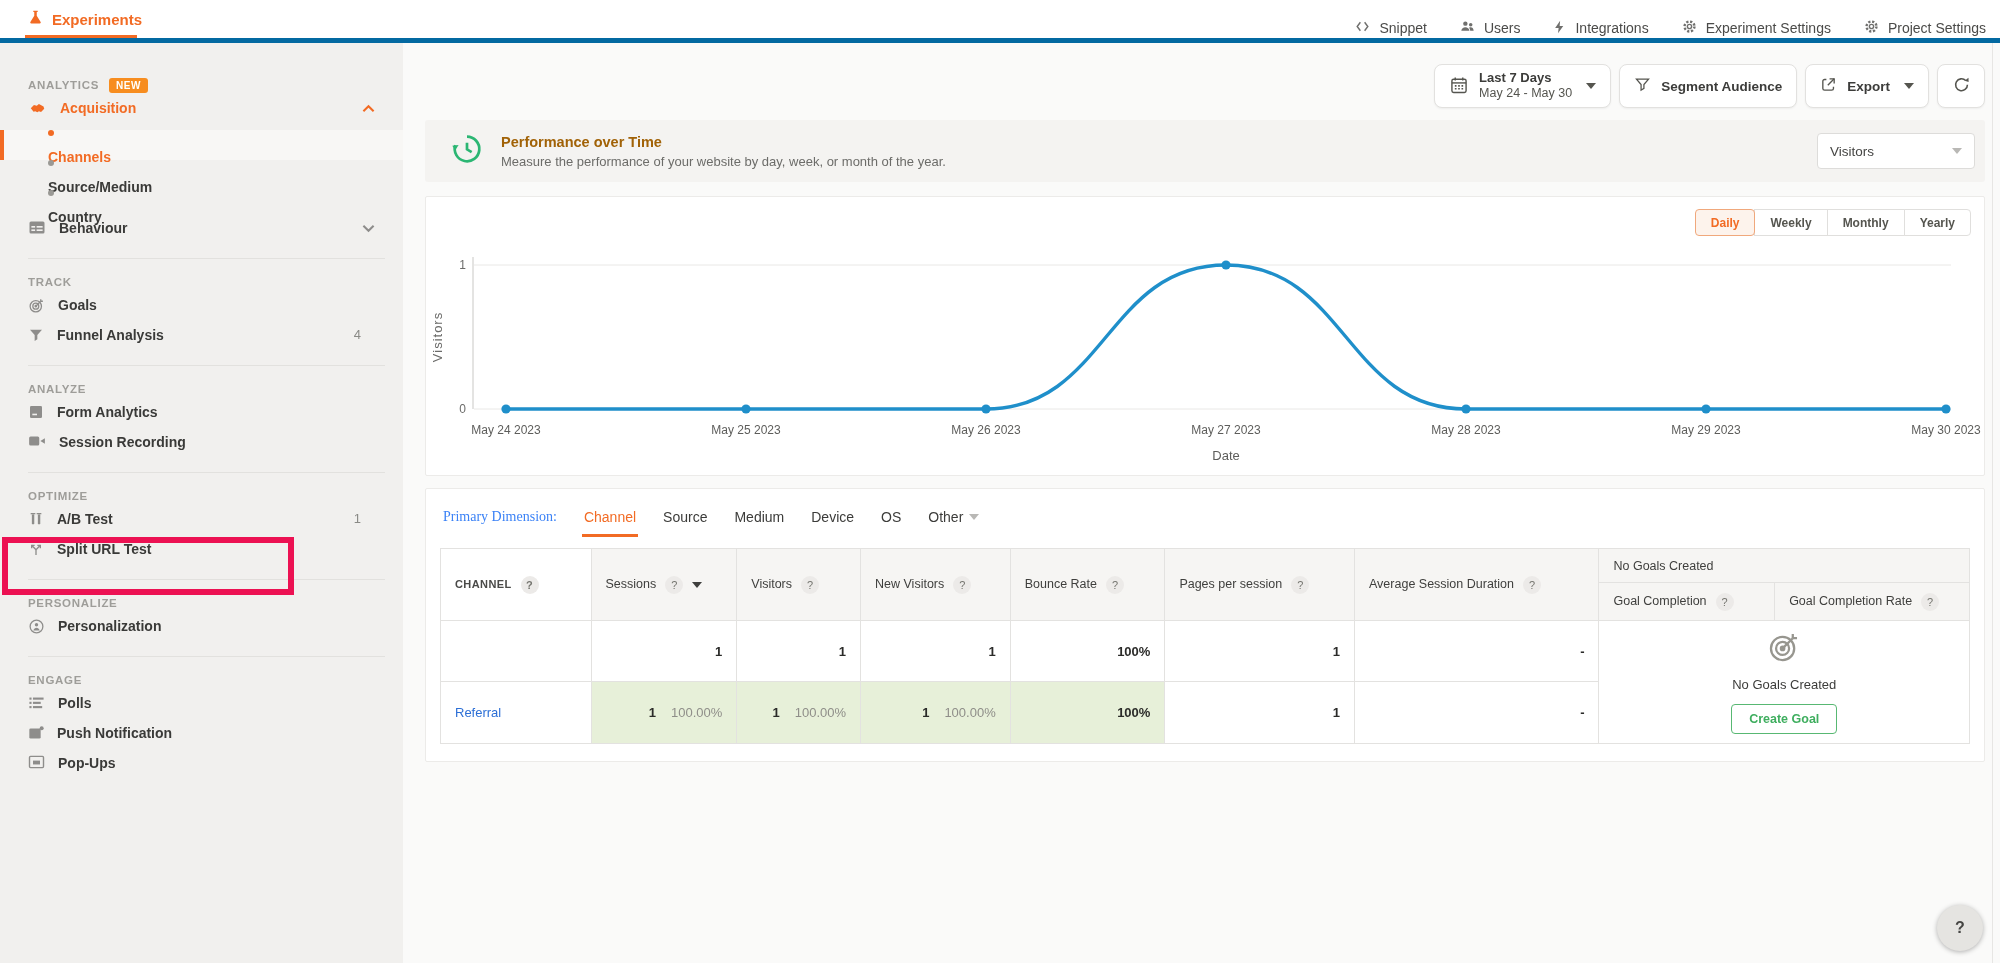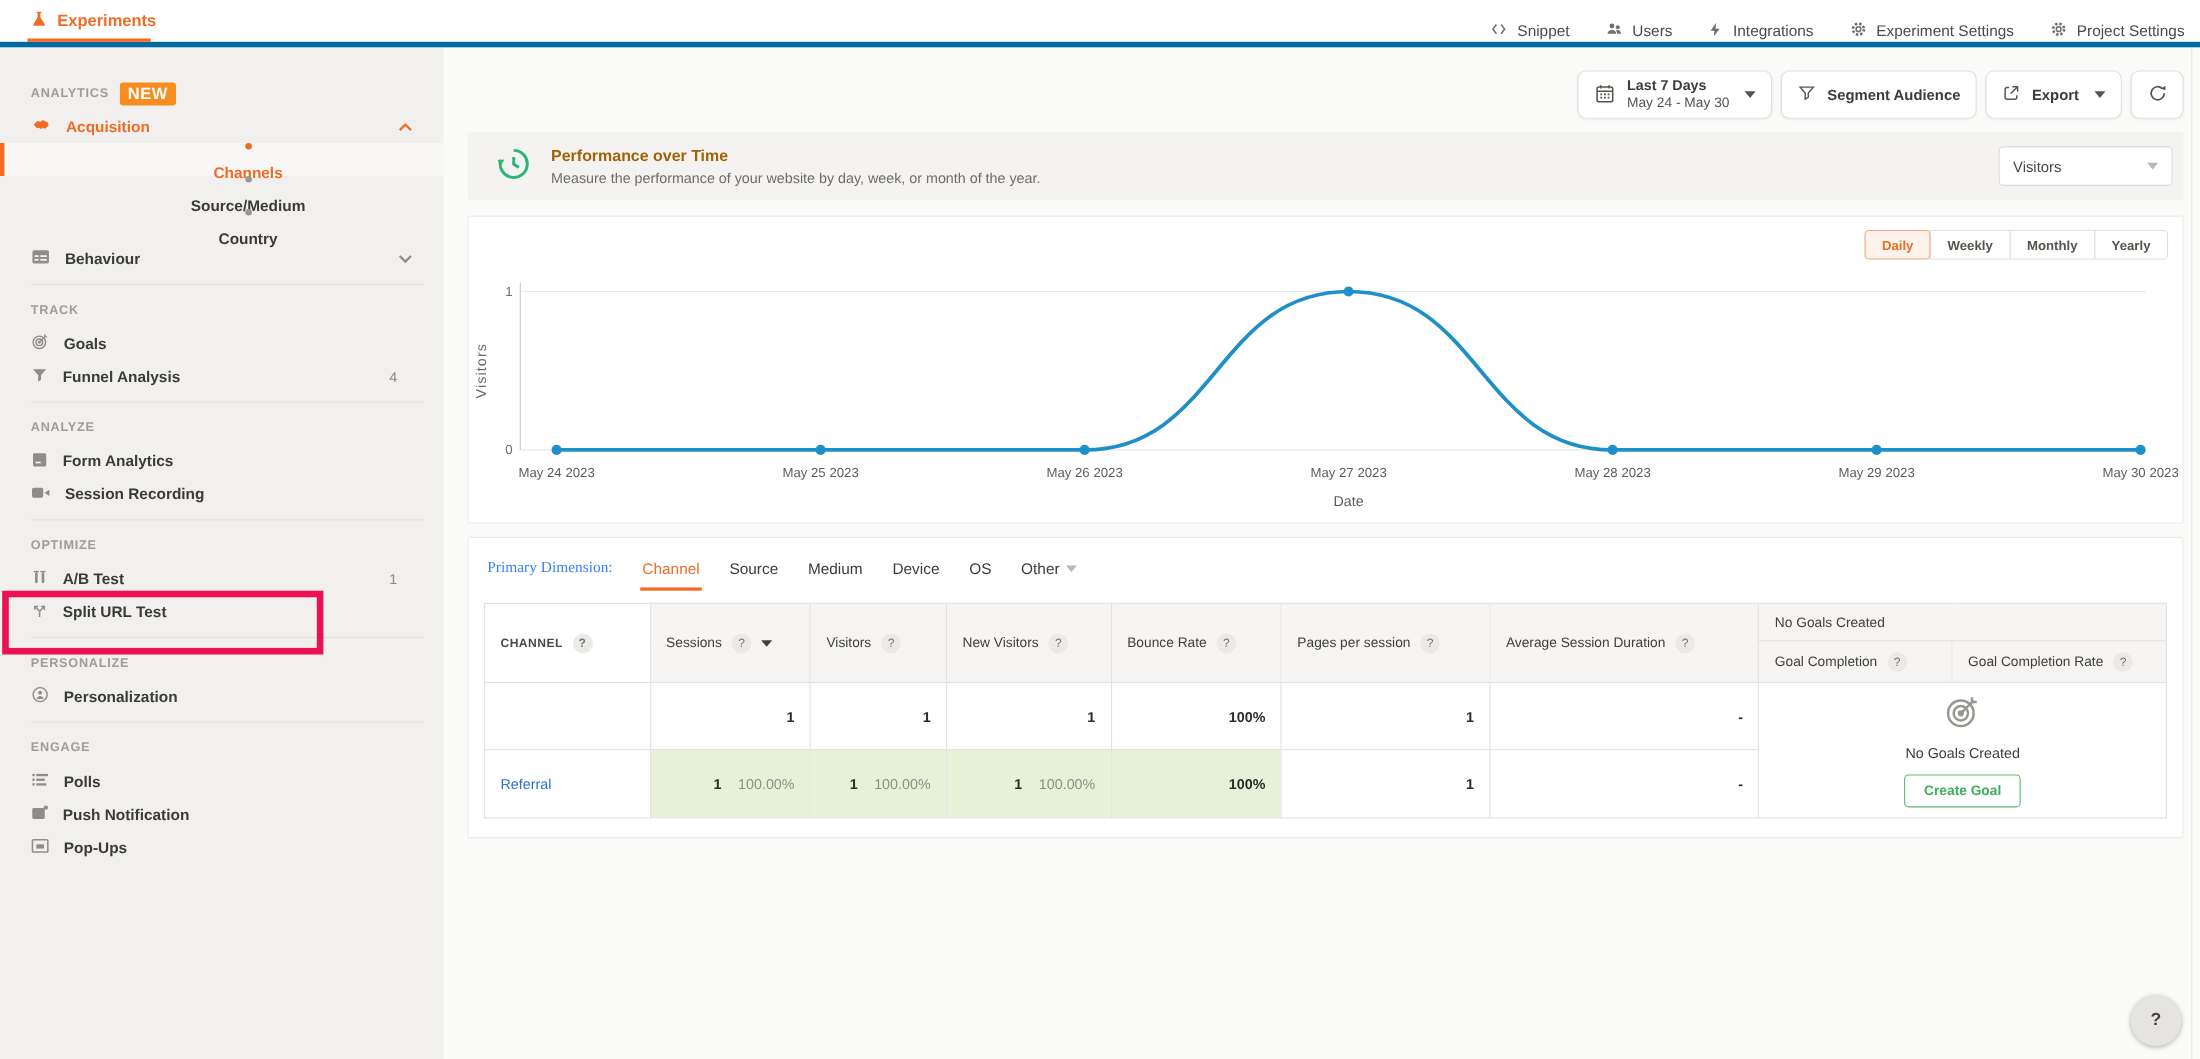--- a/index.html
+++ b/index.html
@@ -15,23 +15,23 @@
            color:#f26b24; font-weight:bold; font-size:15px; position:relative; cursor:pointer; }
   .brand .underline { position:absolute; left:-3px; bottom:0; width:112px; height:3px; background:#f26b24; }
   .topnav { margin-left:auto; margin-right:14px; display:flex; align-items:center; gap:32px; }
   .topnav-item { display:flex; align-items:center; gap:8px; font-size:14px; font-weight:500;
                  color:#4b4b49; cursor:pointer; white-space:nowrap; }
   .topnav-item svg { color:#6f6f6d; }
   
   .sidebar { position:absolute; top:43px; left:0; width:403px; bottom:0; background:#f1f0ee; padding-top:27px; }
   .side-label { height:30px; display:flex; align-items:center; gap:10px; padding-left:28px;
                 font-size:11.5px; font-weight:bold; letter-spacing:.7px; color:#9e9d99; }
-  .badge-new { background:#f78d1f; color:#fff; font-size:15px; font-weight:bold; letter-spacing:.5px;
+  .badge-new { background:#f78d1f; color:#fff; font-size:10px; font-weight:bold; letter-spacing:.5px;
                padding:2px 7px; border-radius:3px; }
-  .side-item { height:30px; display:flex; align-items:center; gap:13px; padding-left:28px;
+  .side-item { height:30px; display:flex; align-items:flex-start; gap:13px; padding-left:28px;
                font-size:14px; font-weight:600; color:#3a3a38; cursor:pointer; position:relative; }
   .side-item svg { color:#8e8d8b; flex:0 0 auto; }
   .side-item.sub { padding-left:48px;flex-direction:column; }
   .bullet { width:6px; height:6px; border-radius:50%; background:#9a9995; flex:0 0 auto; }
   .side-item.orange { color:#f26b24; }
   .side-item.orange svg { color:#f26b24; }
   .side-item.orange .bullet { background:#f26b24; }
   .side-item.selected { background:#f8f7f5; }
   .side-item.selected::before { content:""; position:absolute; left:0; top:0; width:4px; height:100%; background:#f26b24; }
   .side-count { margin-left:auto; margin-right:42px; font-size:13px; font-weight:normal; color:#8a8a86; }

